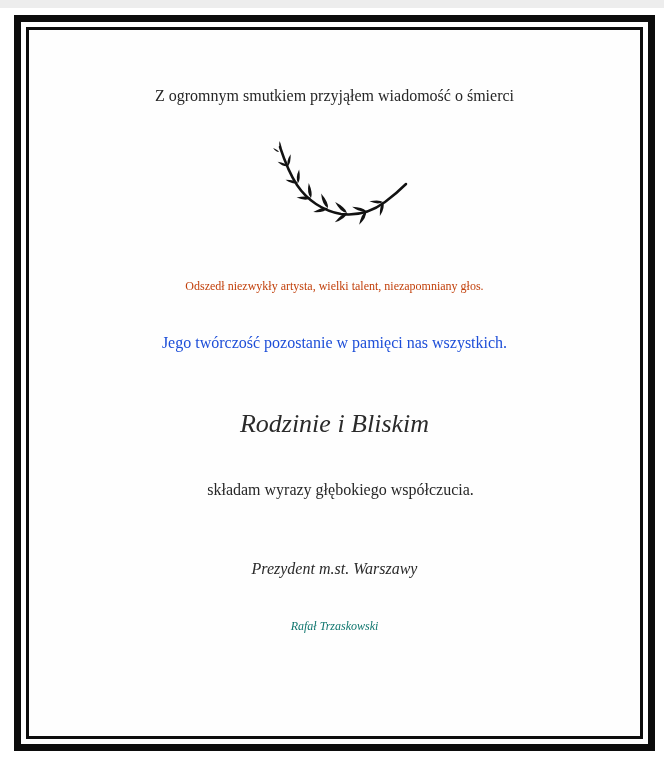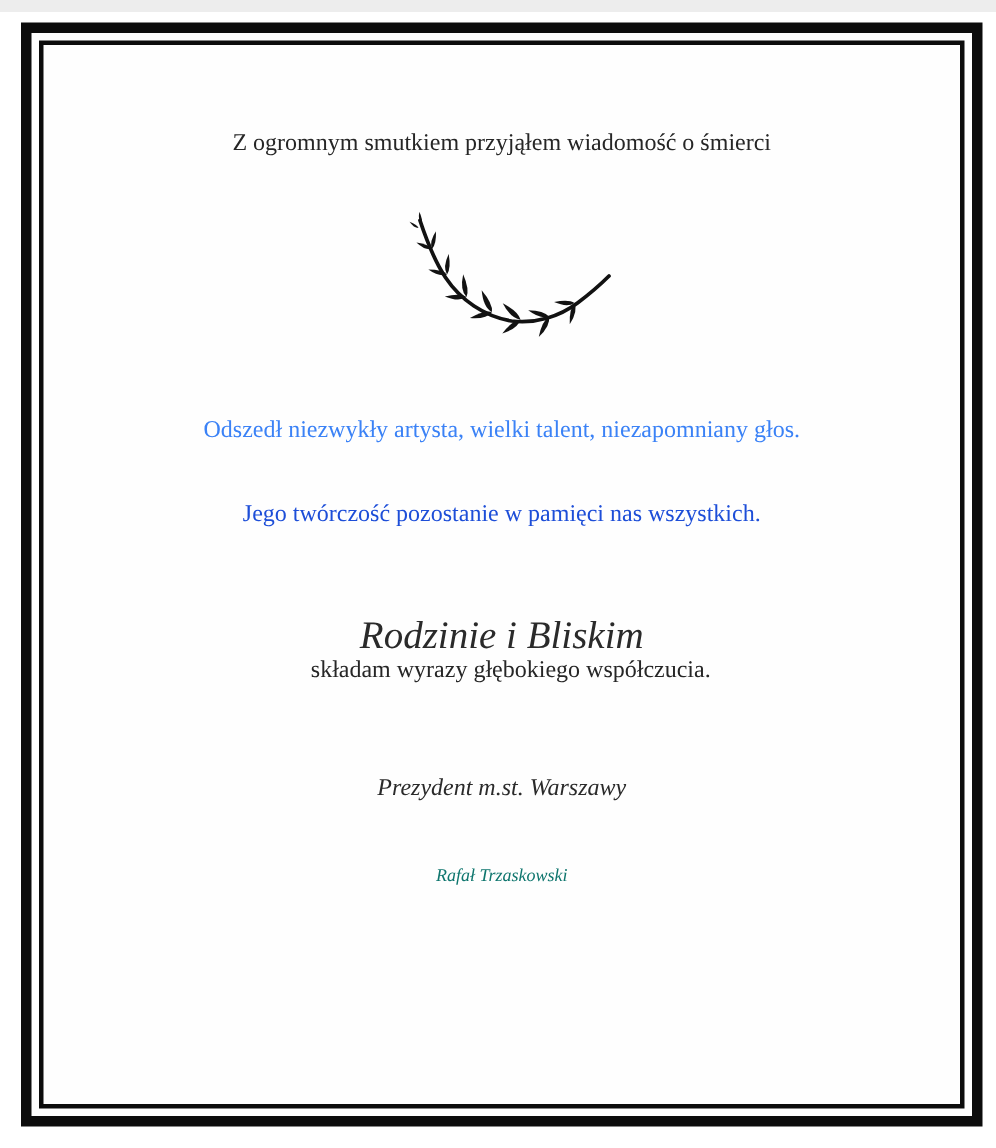--- a/index.html
+++ b/index.html
@@ -53,38 +53,39 @@
     margin-top: 32px;
     font-size: 26px;
     line-height: 32px;
     font-weight: bold;
     font-style: italic;
     color: #161616;
     letter-spacing: 0.3px;
   }
   .tribute1 {
     margin-top: 52px;
-    font-size: 16px;
+    font-size: 12px;
     line-height: 19px;
-    color: #3b82f6;
+    color: #c2410c;
   }
   .tribute2 {
     margin-top: 37px;
     font-size: 16px;
     line-height: 19px;
     color: #1d4ed8;
   }
   .dedication {
     margin-top: 59px;
     font-size: 26px;
     line-height: 26px;
     font-style: italic;
     color: #2a2a2a;
   }
   .condolence {
+    margin-top: 43px;
     font-size: 16px;
     line-height: 19px;
     color: #262626;
     padding-left: 12px;
   }
   .sig-title {
     margin-top: 60px;
     font-size: 16px;
     line-height: 19px;
     font-style: italic;

